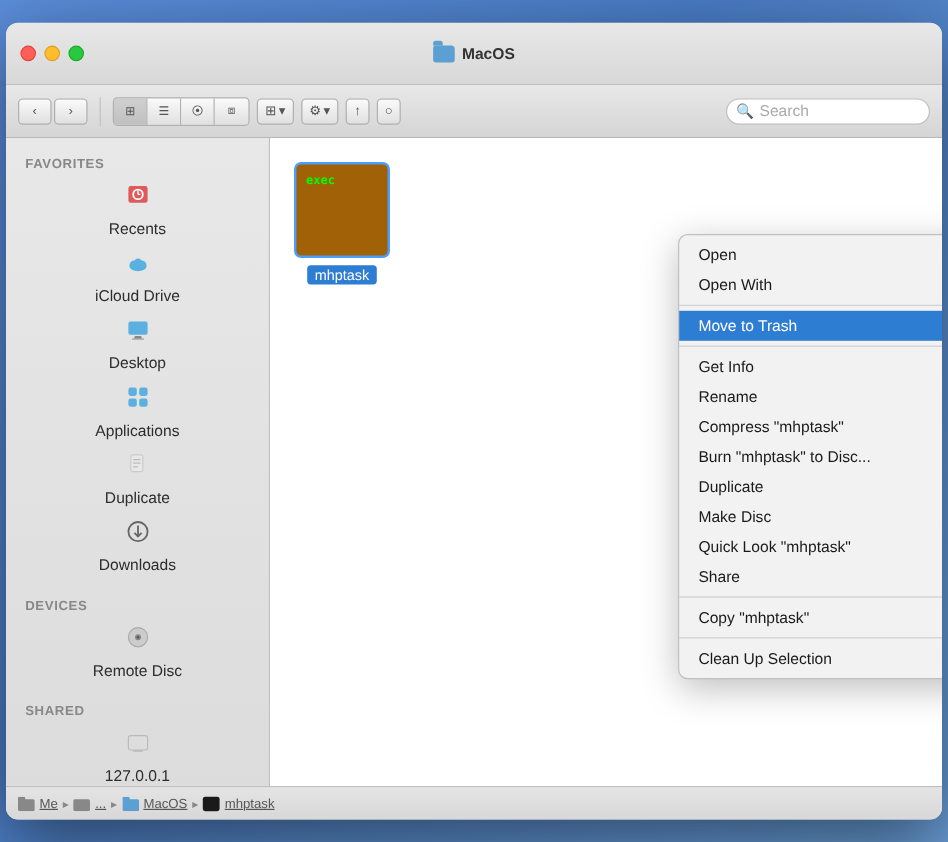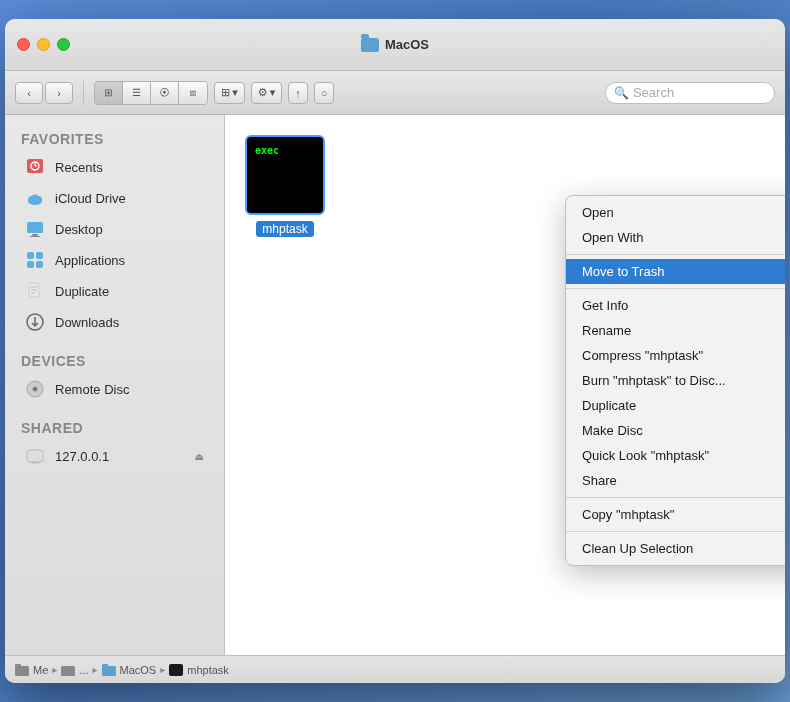--- a/index.html
+++ b/index.html
@@ -192,38 +192,39 @@
     
     .sidebar {
       width: 220px;
       background: linear-gradient(180deg, #e8e8e8 0%, #dcdcdc 100%);
       border-right: 1px solid #c0c0c0;
       overflow-y: auto;
       padding: 8px 0;
     }
 
     .sidebar-section-title {
-      font-size: 14px;
+      font-size: 11px;
       font-weight: 700;
       color: #888;
       padding: 8px 16px 4px;
       letter-spacing: 0.5px;
       text-transform: uppercase;
     }
 
     .sidebar-item {
       display: flex;
       align-items: center;
       gap: 10px;
       padding: 5px 16px;
       cursor: pointer;
       font-size: 13px;
       color: #2c2c2c;
       border-radius: 6px;
       margin: 1px 4px;
+      flex-direction: column;
     }
 
     .sidebar-icon {
       width: 20px;
       height: 20px;
       display: flex;
       align-items: center;
       justify-content: center;
     }
 
@@ -239,21 +240,21 @@
       display: inline-flex;
       flex-direction: column;
       align-items: center;
       gap: 6px;
       cursor: pointer;
     }
 
     .exec-icon {
       width: 80px;
       height: 80px;
-      background: #000000;
+      background: #a16207;
       border-radius: 6px;
       display: flex;
       align-items: flex-start;
       justify-content: flex-start;
       padding: 8px;
       border: 2px solid #4a9eff;
     }
 
     .exec-label-text {
       font-size: 10px;
@@ -324,20 +325,21 @@
       gap: 4px;
       flex: 1;
     }
 
     .breadcrumb-item {
       display: flex;
       align-items: flex-end;
       gap: 4px;
       font-size: 11px;
       color: #555;
+      text-decoration: underline;
     }
 
     .breadcrumb-sep {
       color: #888;
       font-size: 10px;
     }
   </style>
 </head>
 <body>
 

